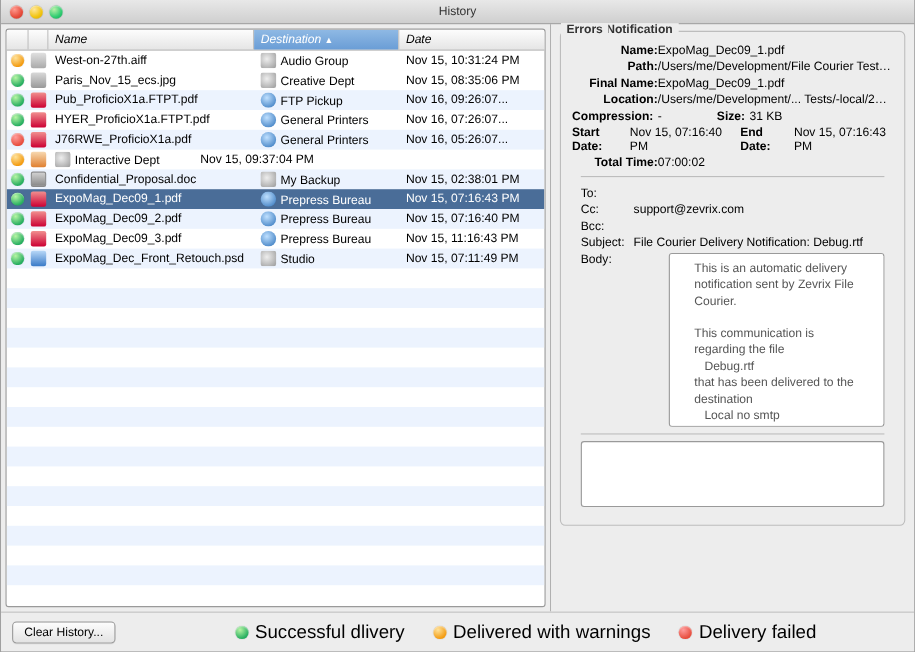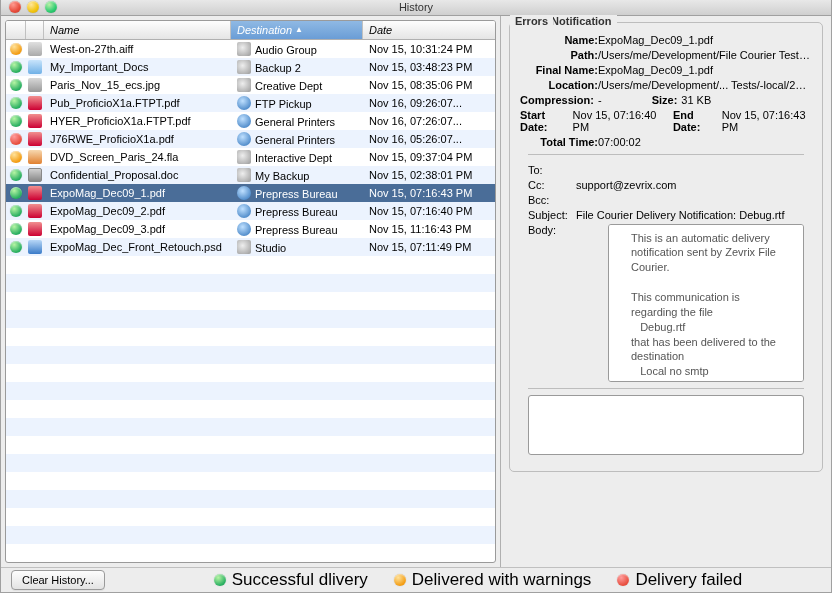--- a/index.html
+++ b/index.html
@@ -248,36 +248,20 @@
               </span>
               <span class="cell col-name">West-on-27th.aiff</span>
               <span class="cell col-dest">
                 <span class="cell-inner">
                   <span class="dest-ic dest-disk"></span>
                   <span>Audio Group</span>
                 </span>
               </span>
               <span class="cell col-date">Nov 15, 10:31:24 PM</span>
             </div>
-            <div class="row striped">
-              <span class="cell col-status">
-                <span class="status-dot s-ok"></span>
-              </span>
-              <span class="cell col-icon">
-                <span class="file-ic ic-folder"></span>
-              </span>
-              <span class="cell col-name">My_Important_Docs</span>
-              <span class="cell col-dest">
-                <span class="cell-inner">
-                  <span class="dest-ic dest-disk"></span>
-                  <span>Backup 2</span>
-                </span>
-              </span>
-              <span class="cell col-date">Nov 15, 03:48:23 PM</span>
-            </div>
             <div class="row">
               <span class="cell col-status">
                 <span class="status-dot s-ok"></span>
               </span>
               <span class="cell col-icon">
                 <span class="file-ic ic-jpg"></span>
               </span>
               <span class="cell col-name">Paris_Nov_15_ecs.jpg</span>
               <span class="cell col-dest">
                 <span class="cell-inner">
@@ -335,21 +319,20 @@
               </span>
               <span class="cell col-date">Nov 16, 05:26:07...</span>
             </div>
             <div class="row">
               <span class="cell col-status">
                 <span class="status-dot s-warn"></span>
               </span>
               <span class="cell col-icon">
                 <span class="file-ic ic-fla"></span>
               </span>
-              <span class="cell col-name">DVD_Screen_Paris_24.fla</span>
               <span class="cell col-dest">
                 <span class="cell-inner">
                   <span class="dest-ic dest-disk"></span>
                   <span>Interactive Dept</span>
                 </span>
               </span>
               <span class="cell col-date">Nov 15, 09:37:04 PM</span>
             </div>
             <div class="row striped">
               <span class="cell col-status">

